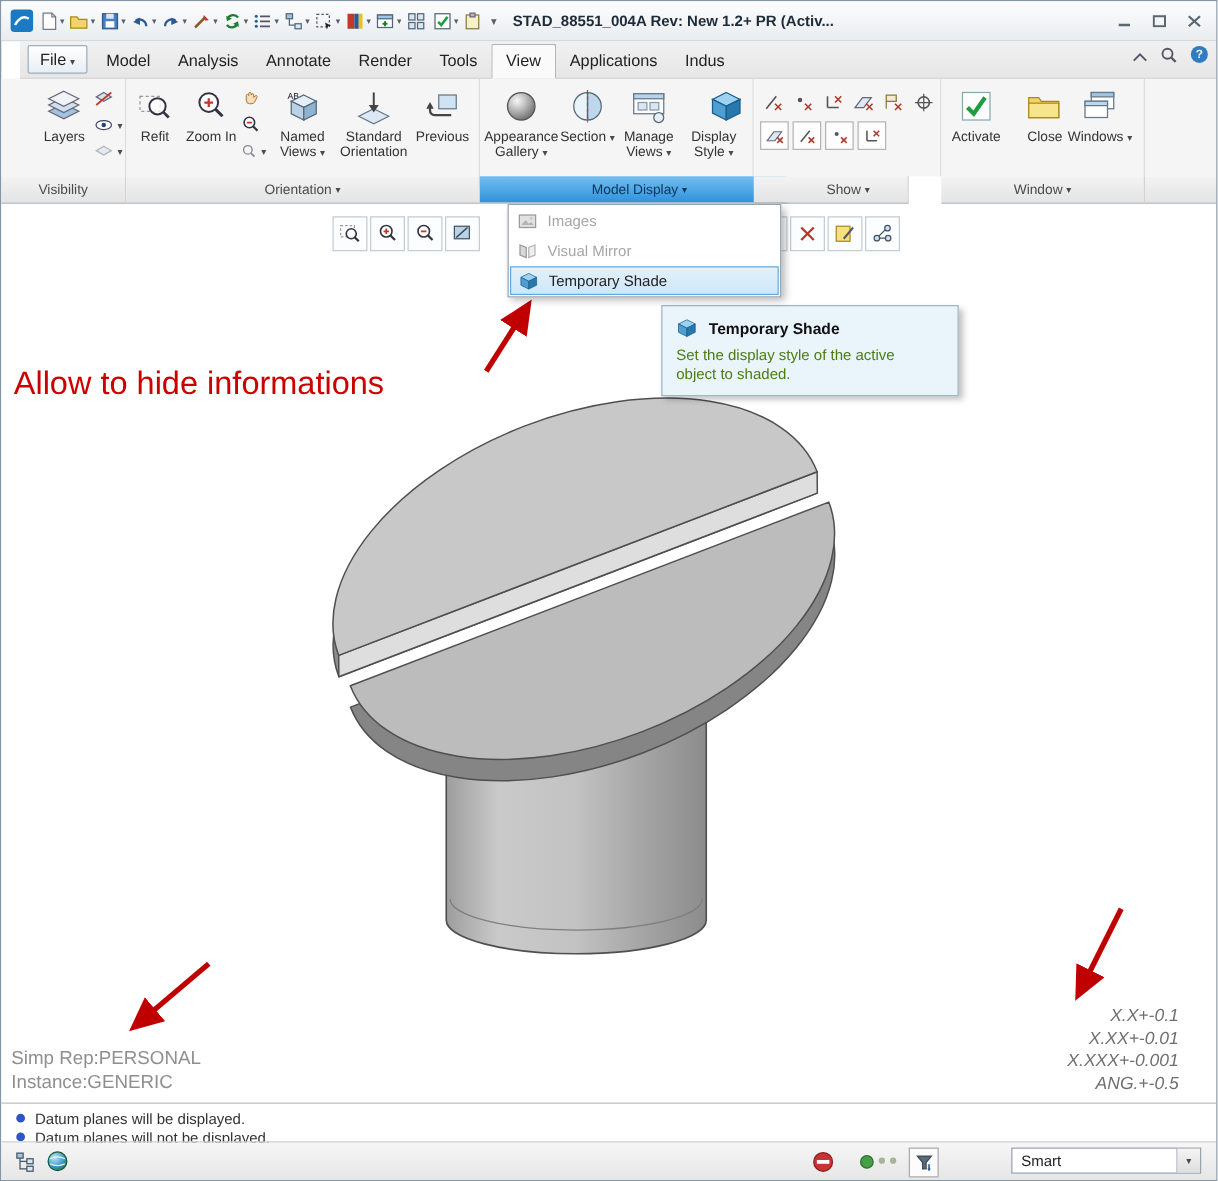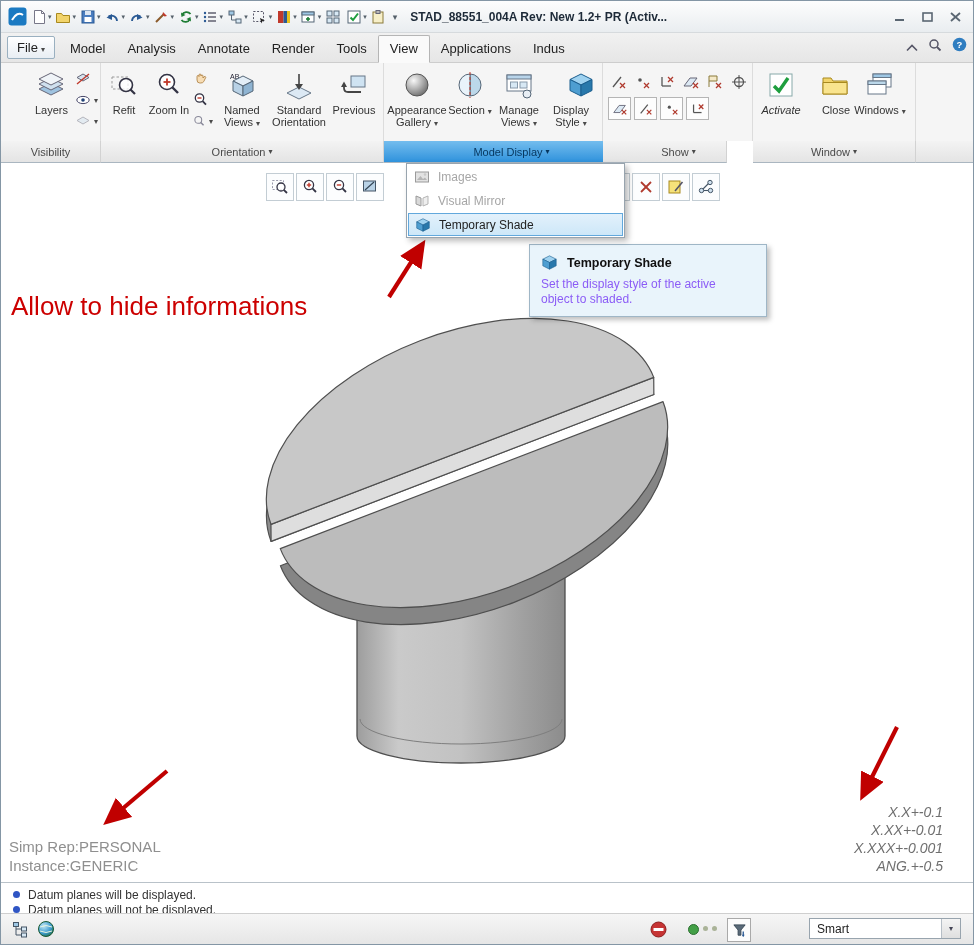--- a/index.html
+++ b/index.html
@@ -8,21 +8,21 @@
   
   .titlebar{position:absolute;top:0;left:0;right:0;height:32px;background:linear-gradient(#fdfdfd,#e9edf0);
             border-bottom:1px solid #d6dadd;display:flex;align-items:center;padding:0 6px;box-sizing:border-box;z-index:40;}
   .qat{display:flex;align-items:center;}
   .qicon{width:21px;height:22px;display:flex;align-items:center;justify-content:center;border-radius:2px;}
   .qcaret{font-size:7px;color:#55606a;margin:0 1px 0 -1px;}
   .apptitle{margin-left:12px;font-size:12px;font-weight:bold;color:#1d2a38;white-space:nowrap;}
   .winctl{margin-left:auto;display:flex;gap:12px;align-items:center;padding-right:4px;}
   .winbtn{width:16px;height:14px;display:flex;align-items:center;justify-content:center;}
   
-  .tabrow{position:absolute;top:32px;left:0;right:0;height:30px;background:linear-gradient(#f1f1f1,#e6e6e6);
+  .tabrow{position:absolute;top:32px;left:15px;right:0;height:30px;background:linear-gradient(#f1f1f1,#e6e6e6);
           border-bottom:1px solid #cdcdcd;display:flex;align-items:flex-end;padding:0 6px;box-sizing:border-box;z-index:39;}
   .tab{padding:5px 11px 6px;font-size:13px;color:#222;white-space:nowrap;}
   .tab.filetab{border:1px solid #9ab0c0;background:linear-gradient(#ffffff,#e8eef4);border-radius:2px;padding:3px 9px;margin:0 4px 3px 0;}
   .tab.active{background:#fafafa;border:1px solid #b5b5b5;border-bottom:1px solid #fafafa;border-radius:2px 2px 0 0;margin-bottom:-1px;}
   .tabrow-right{margin-left:auto;display:flex;gap:10px;align-items:center;padding-bottom:6px;}
   .has-caret::after{content:"▾";font-size:8px;margin-left:3px;color:#4a4a4a;}
   
   .ribbonbg{position:absolute;top:62px;left:0;right:0;height:78px;background:#f5f5f5;z-index:10;}
   .rgrp{position:absolute;top:62px;height:78px;background:#f5f5f5;border-right:1px solid #dcdcdc;display:flex;
         align-items:stretch;padding:3px 2px;box-sizing:border-box;z-index:11;}
@@ -47,21 +47,21 @@
   .fltbar{position:absolute;top:10px;display:flex;gap:2px;z-index:5;}
   .flt{width:26px;height:26px;border:1px solid #c3cdd4;background:rgba(252,253,254,.92);display:flex;align-items:center;justify-content:center;}
   .menu{position:absolute;left:405px;top:0;width:219px;background:#fff;border:1px solid #98a4ae;
         box-shadow:3px 3px 6px rgba(0,0,0,.28);padding:1px;z-index:30;box-sizing:border-box;}
   .mitem{height:24px;display:flex;align-items:center;gap:8px;padding:0 6px;font-size:12px;color:#222;box-sizing:border-box;}
   .mitem.disabled{color:#a6a6a6;}
   .mitem.hl{background:linear-gradient(#e3f1fb,#cde7f8);border:1px solid #62a8dc;height:23px;}
   .tip{position:absolute;left:528px;top:81px;width:238px;background:#e9f4fb;border:1px solid #9fb6c6;
        box-shadow:3px 3px 5px rgba(0,0,0,.25);padding:9px 11px;z-index:25;box-sizing:border-box;}
   .tiphead{display:flex;align-items:center;gap:9px;font-size:12.5px;font-weight:bold;color:#111;margin-bottom:6px;}
-  .tipbody{font-size:12px;color:#8b5cf6;line-height:15px;width:200px;}
+  .tipbody{font-size:12px;color:#4d7c0f;line-height:15px;width:200px;}
   .annot{position:absolute;left:10px;top:128px;font-size:26px;color:#cc0000;z-index:6;white-space:nowrap;}
   .minfo{position:absolute;left:8px;top:674px;font-size:15px;color:#8f8f8f;line-height:19px;z-index:4;}
   .tol{position:absolute;right:30px;top:640px;font-size:14px;color:#6f6f6f;line-height:18px;text-align:right;z-index:4;font-style:italic;}
   
   .msgs{position:absolute;top:881px;left:0;right:0;height:34px;border-top:1px solid #b9c2c9;background:#fff;
         padding:4px 0 0 12px;box-sizing:border-box;z-index:12;}
   .msg{display:flex;align-items:center;font-size:12px;color:#333;height:15px;}
   .bullet{width:7px;height:7px;border-radius:50%;background:#2f55c4;display:inline-block;margin-right:8px;flex:none;}
   .bottombar{position:absolute;left:0;right:0;bottom:0;height:30px;background:linear-gradient(#f6f6f6,#e6e6e6);
              border-top:1px solid #cfcfcf;z-index:12;}
@@ -487,21 +487,21 @@
               <line x1="4" y1="13" x2="13" y2="13" stroke="#555" stroke-width="1.4"></line>
               <line x1="10" y1="4" x2="15" y2="9" stroke="#b03a2e" stroke-width="1.4"></line>
               <line x1="15" y1="4" x2="10" y2="9" stroke="#b03a2e" stroke-width="1.4"></line>
             </svg>
           </span>
       </div>
     </div>
   </div>
 
   <div class="rgrp" style="left:752px;width:163px;">
-    <div class="rbtn" style="width:52px;font-style:italic;">
+    <div class="rbtn" style="width:52px;">
       <span class="ric">
           <svg width="30" height="30" viewBox="0 0 30 30">
             <rect x="4" y="4" width="22" height="22" fill="#fff" stroke="#8aa"></rect>
             <polyline points="8,16 13,21 22,8" fill="none" stroke="#1e9e3e" stroke-width="3.4"></polyline>
           </svg>
         </span>
       <span class="rlabel">Activate</span>
     </div>
     <div class="rbtn" style="width:44px;align-items:flex-end;">
       <span class="ric">

